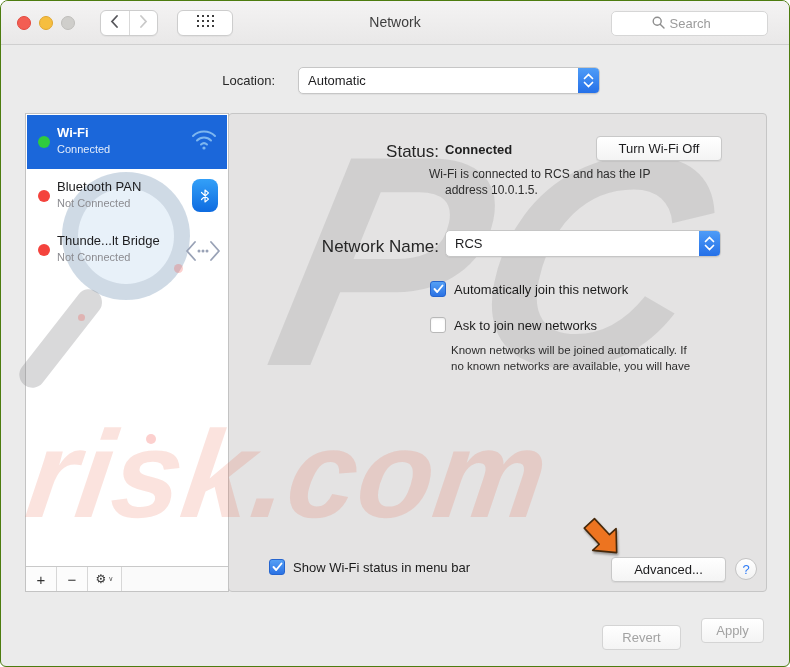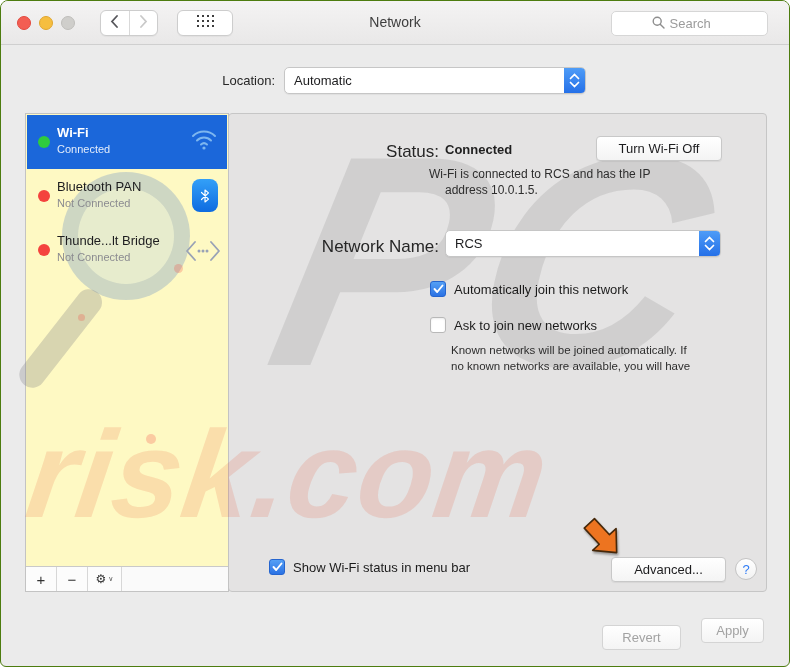--- a/index.html
+++ b/index.html
@@ -39,25 +39,25 @@
 
   
   .loc-label { position:absolute; left:120px; top:72px; width:154px; text-align:right;
     font-size:13px; color:#262626; }
   .dropdown { background:#fff; border:1px solid #c6c6c6; border-radius:5px;
     display:flex; align-items:stretch; box-shadow:0 1px 1px rgba(0,0,0,.05); overflow:hidden; }
   .dropdown .val { flex:1; display:flex; align-items:center; padding-left:9px;
     font-size:13px; color:#1d1d1f; }
   .dropdown .stepper { width:21px; background:linear-gradient(#4e9cf7,#2570e8);
     display:flex; flex-direction:column; align-items:center; justify-content:center; gap:1px; }
-  .dd-location { position:absolute; left:283px; top:66px; width:302px; height:27px; }
+  .dd-location { position:absolute; left:297px; top:66px; width:302px; height:27px; }
 
   
   .sidebar { position:absolute; left:24px; top:112px; width:204px; height:479px;
-    background:#fef9c3; border:1px solid #c3c3c3; z-index:4; }
+    background:#ffffff; border:1px solid #c3c3c3; z-index:4; }
   .wm-lens { position:absolute; left:36px; top:58px; width:128px; height:128px;
     border-radius:50%; border:16px solid rgba(120,135,160,.22);
     background:rgba(172,206,235,.28); z-index:0; }
   .wm-handle { position:absolute; left:58px; top:178px; width:26px; height:118px;
     border-radius:13px; background:rgba(128,128,133,.30);
     transform:rotate(38deg); transform-origin:top center; z-index:0; }
   .speck { position:absolute; border-radius:50%; background:rgba(244,67,61,.25); z-index:0; }
   .sb-rows { position:absolute; left:1px; right:1px; top:1px; z-index:1; }
   .sb-row { position:relative; height:54px; padding:10px 8px 0 30px; }
   .sb-row.selected { background:#1b67da; }

